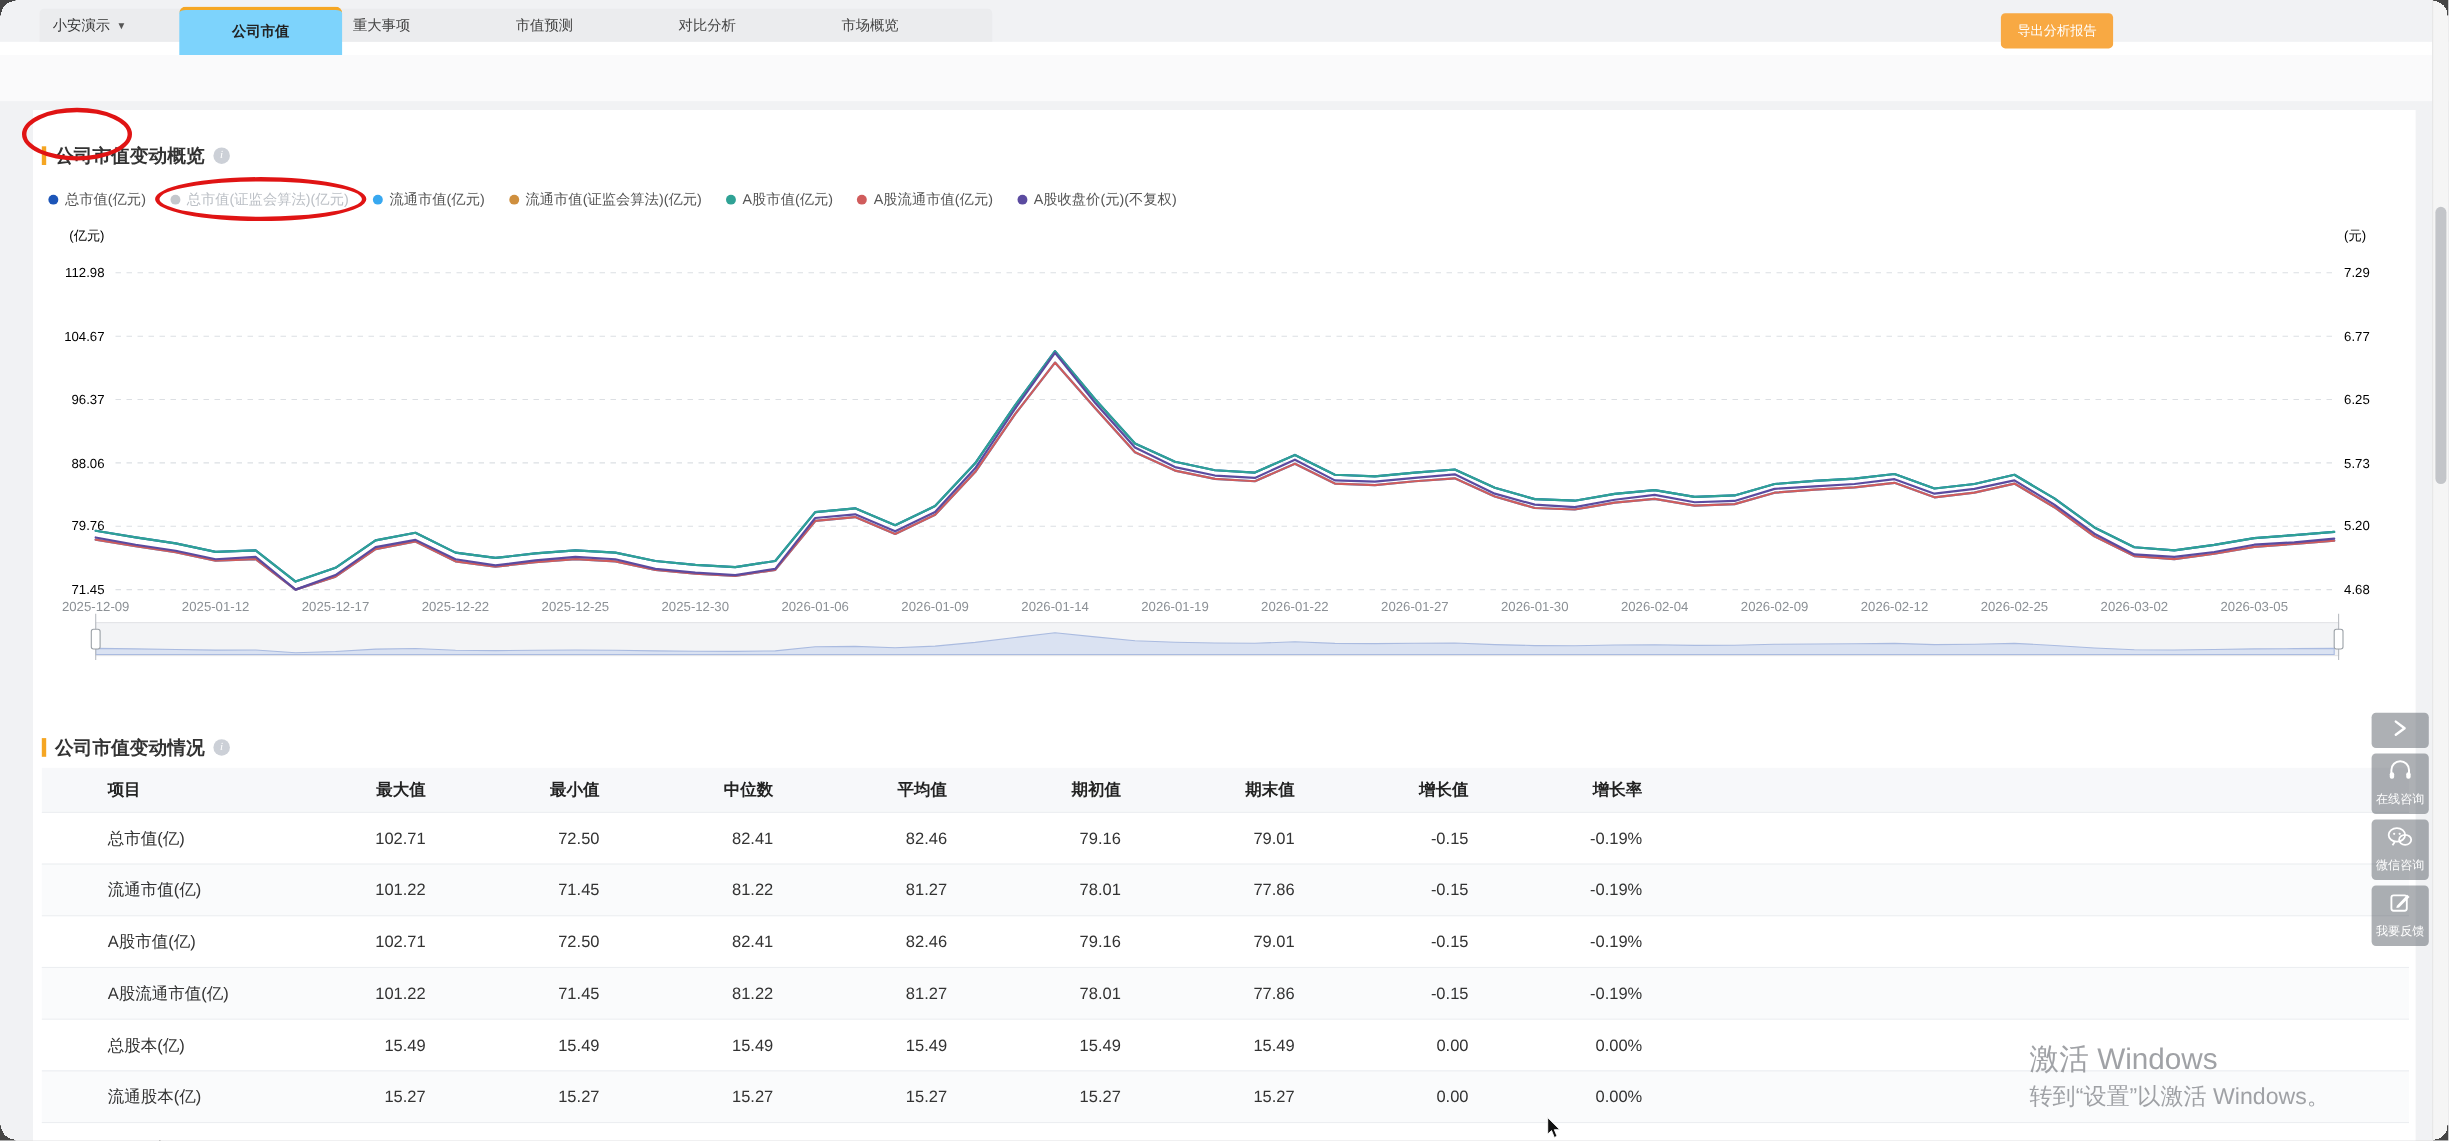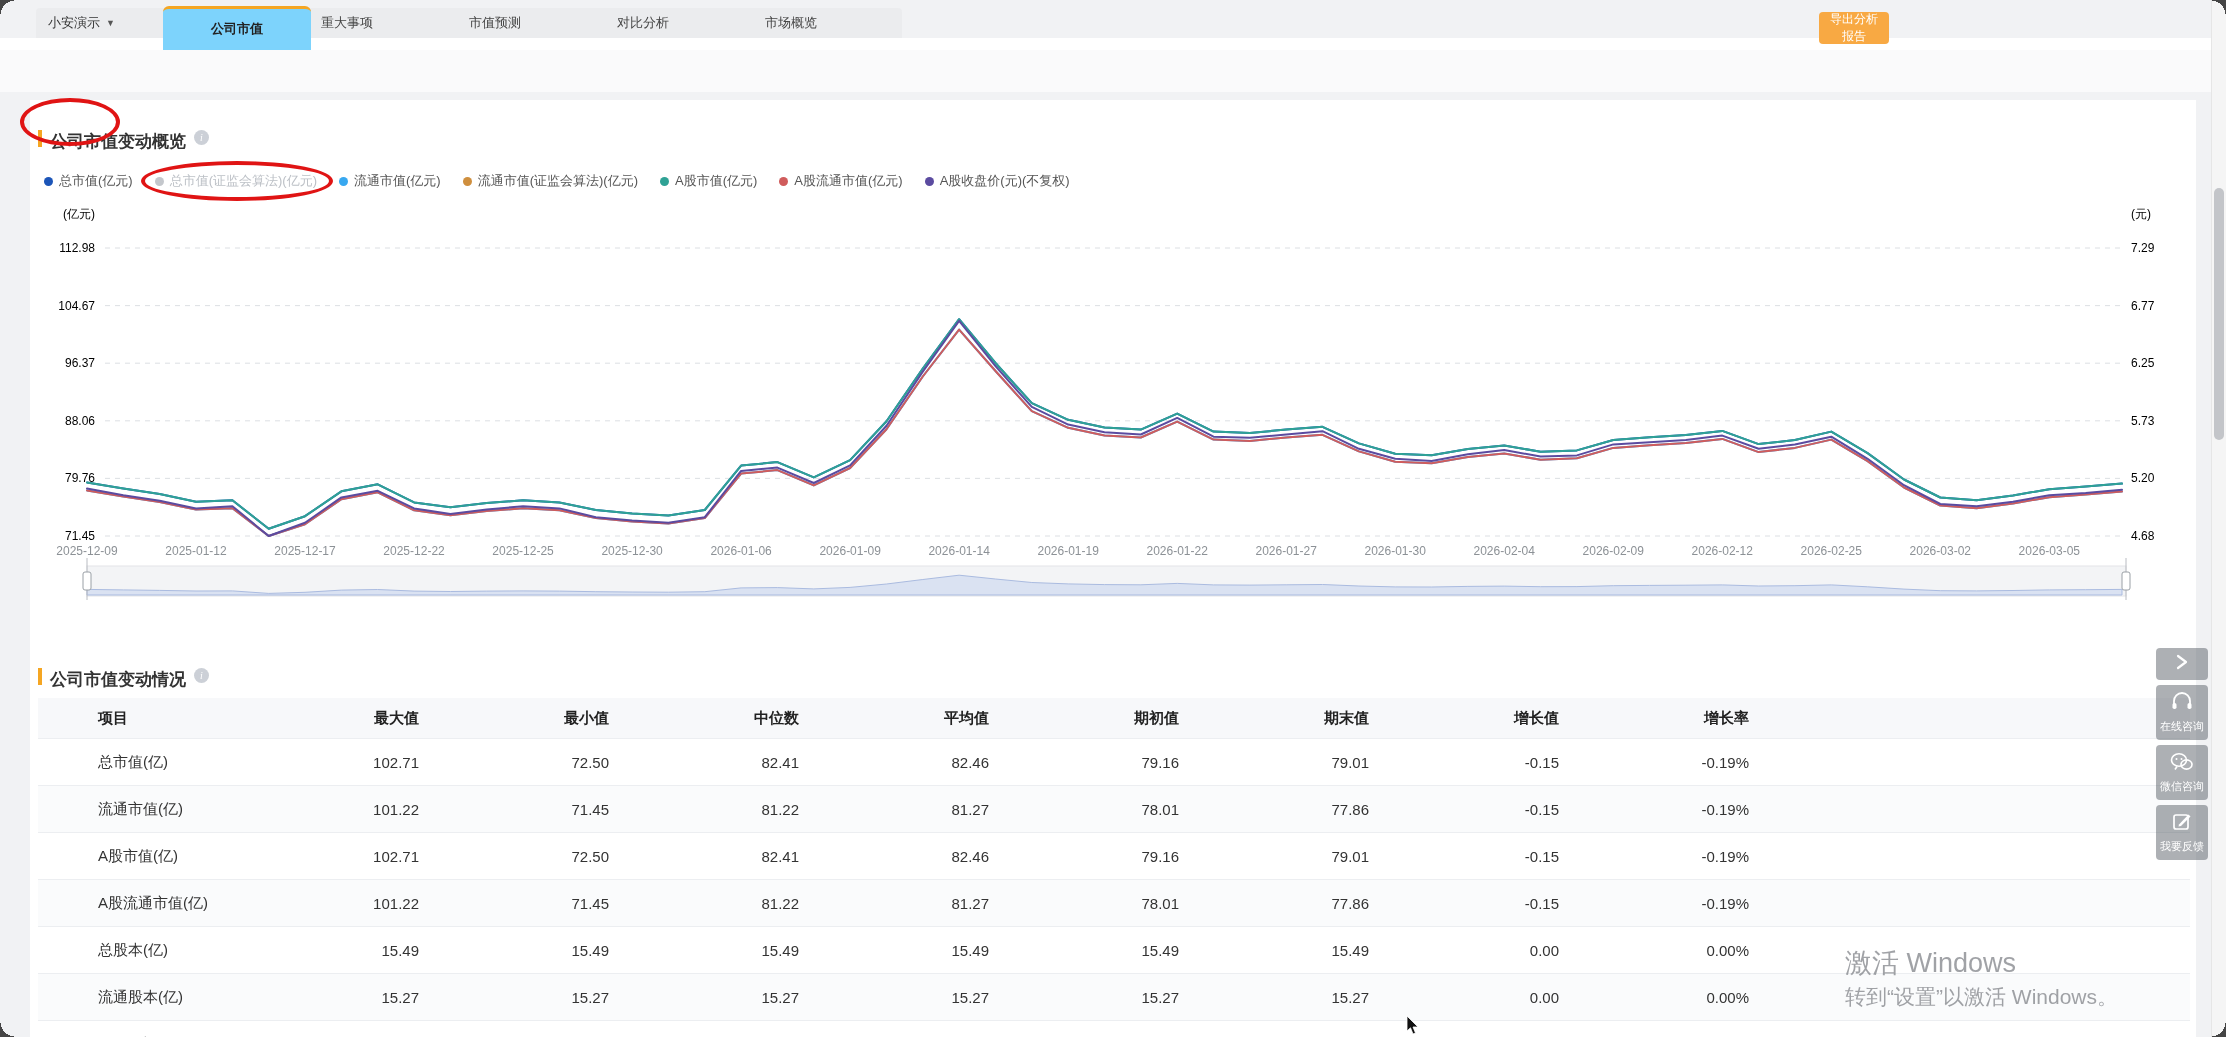--- a/index.html
+++ b/index.html
@@ -7,54 +7,54 @@
           font-family:"Liberation Sans","DejaVu Sans",sans-serif;color:#333;}
   
   .white-band{position:absolute;left:0;top:38px;width:2226px;height:12px;background:#fff;}
   .tabbar{position:absolute;left:36px;top:8px;width:866px;height:30px;background:#ebecee;border-radius:4px 4px 0 0;
           display:flex;align-items:center;font-size:13px;}
   .company-sel{display:flex;align-items:center;gap:6px;padding:0 28px 0 12px;cursor:pointer;color:#333;}
   .caret{font-size:9px;color:#555;}
   .tab{width:148px;text-align:center;color:#444;cursor:pointer;line-height:30px;}
   .tab.active{position:absolute;left:127px;top:-2px;height:41px;background:#7dd3fc;border-top:3px solid #f5a623;
               border-radius:6px 6px 0 0;font-weight:bold;line-height:40px;color:#222;}
-  .export-btn{position:absolute;left:1819px;top:12px;width:70px;height:32px;background:#f8a943;color:#fff;
+  .export-btn{position:absolute;left:1819px;top:12px;width:102px;height:32px;background:#f8a943;color:#fff;
               font-size:12px;border:none;border-radius:4px;display:flex;align-items:center;justify-content:center;cursor:pointer;}
   
   .filter-row{position:absolute;left:0;top:50px;width:2226px;height:42px;background:#fafafb;}
   .filter-label{position:absolute;left:37px;top:61px;font-size:15px;font-weight:bold;color:#333;}
   .ring{position:absolute;border:4px solid #e01414;border-radius:50%;pointer-events:none;z-index:30;}
   .ring.time{left:20px;top:48px;width:92px;height:40px;}
   .date-box{position:absolute;left:113px;top:53px;width:328px;height:36px;background:#fff;border:1px solid #e3e4e6;
             border-radius:4px;display:flex;align-items:center;font-size:14px;}
   .date-box .cal{margin-left:14px;}
   .date-val{width:118px;text-align:center;color:#333;cursor:pointer;}
   .to-label{color:#555;}
   
   .card{position:absolute;left:30px;top:100px;width:2166px;height:937px;background:#fff;}
-  .sec-title{position:absolute;display:flex;align-items:flex-start;gap:8px;}
+  .sec-title{position:absolute;display:flex;align-items:center;gap:8px;}
   .sec-bar{width:4px;height:17px;background:#f5a623;}
   .sec-text{font-size:17px;font-weight:bold;color:#333;}
   .info-ic{width:15px;height:15px;border-radius:50%;background:#ccd0d7;color:#fff;font-size:10px;font-style:italic;
            display:flex;align-items:center;justify-content:center;font-family:"Liberation Serif",serif;}
   
   .legend{position:absolute;left:44px;top:172px;display:flex;align-items:center;gap:22px;font-size:13px;}
   .leg-item{display:flex;align-items:center;gap:6px;cursor:pointer;position:relative;color:#555;}
   .leg-dot{width:9px;height:9px;border-radius:50%;}
   .leg-item.disabled{color:#bcc0c6;}
   .leg-ring{position:absolute;left:-14px;top:-11px;right:-16px;bottom:-11px;border:4px solid #e01414;border-radius:50%;}
   
   .ax-unit,.ytick{position:absolute;font-size:12px;color:#000000;}
   .ytick-l,.ax-unit.l{width:66px;text-align:right;left:29px;}
   .ytick-r,.ax-unit.r{left:2131px;text-align:left;width:60px;}
   .xtick{position:absolute;top:544px;font-size:12px;color:#8c9196;transform:translateX(-50%);white-space:nowrap;}
   svg.chart{position:absolute;left:0;top:0;pointer-events:none;}
   
   .tbl{position:absolute;left:38px;top:698px;width:2152px;font-size:15px;}
-  .trow{display:grid;grid-template-columns:195px repeat(8,158px) 1fr;align-items:center;gap:32px;}
+  .trow{display:grid;grid-template-columns:195px repeat(8,158px) 1fr;align-items:center;}
   .trow.head{height:40px;background:#f7f8fa;font-weight:bold;color:#222;}
   .trow.data{height:46px;border-top:1px solid #eceef1;color:#333;}
   .trow.stripe{background:#fafbfc;}
   .tcell{text-align:right;padding-right:4px;}
   .tcell.name{text-align:left;padding-left:60px;}
   
   .float-stack{position:absolute;left:2156px;top:648px;width:52px;display:flex;flex-direction:column;gap:5px;z-index:20;}
   .fbtn{background:rgba(74,80,89,0.45);border-radius:4px;color:#fff;display:flex;flex-direction:column;
         align-items:center;justify-content:center;cursor:pointer;}
   .fbtn.small{height:32px;}

